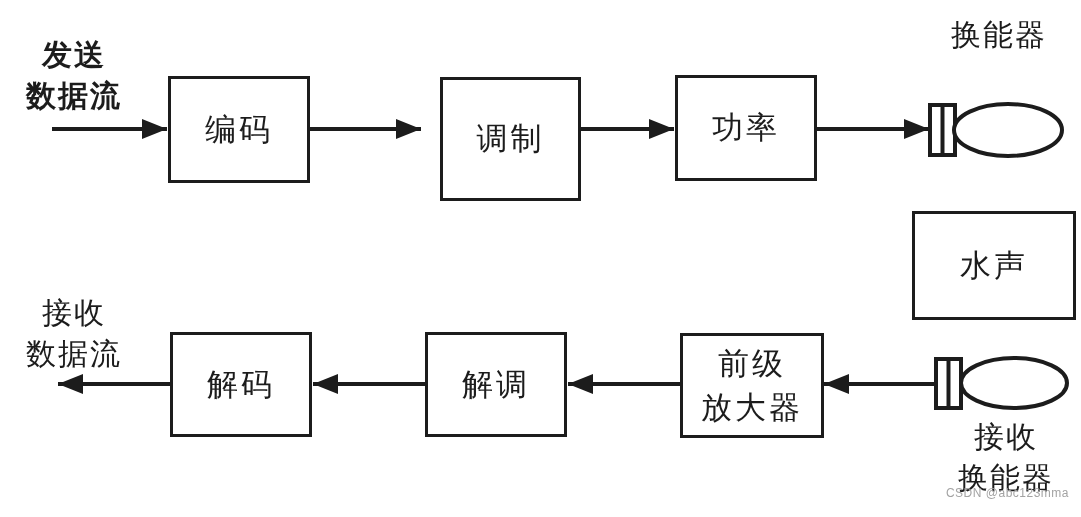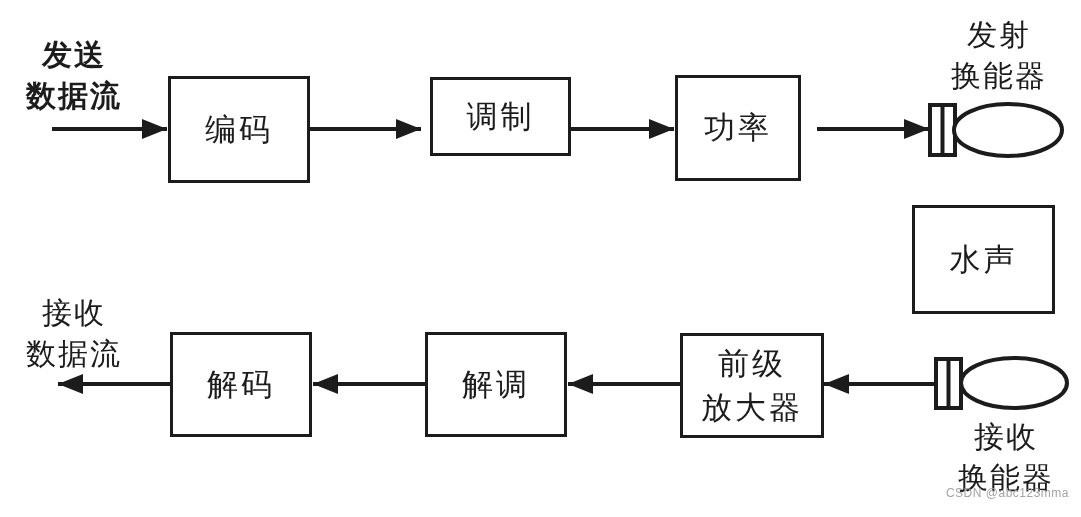--- a/index.html
+++ b/index.html
@@ -101,29 +101,29 @@
       <rect x="936" y="359" width="25" height="49"></rect>
       <line x1="948.5" y1="359" x2="948.5" y2="408"></line>
       <ellipse cx="1014" cy="383" rx="53" ry="25"></ellipse>
     </g>
   </svg>
 
   <div class="box" style="left:168px; top:76px; width:142px; height:107px;">
     <span>编码</span>
   </div>
 
-  <div class="box" style="left:430px; top:77px; width:141px; height:79px;">
+  <div class="box" style="left:440px; top:77px; width:141px; height:124px;">
     <span>调制</span>
   </div>
 
-  <div class="box" style="left:675px; top:75px; width:126px; height:106px;">
+  <div class="box" style="left:675px; top:75px; width:142px; height:106px;">
     <span>功率</span>
   </div>
 
-  <div class="box" style="left:912px; top:205px; width:143px; height:109px;">
+  <div class="box" style="left:912px; top:211px; width:164px; height:109px;">
     <span>水声</span>
   </div>
 
   <div class="box" style="left:170px; top:332px; width:142px; height:105px;">
     <span>解码</span>
   </div>
 
   <div class="box" style="left:425px; top:332px; width:142px; height:105px;">
     <span>解调</span>
   </div>
@@ -137,21 +137,20 @@
     <span>发送</span>
     <span>数据流</span>
   </div>
 
   <div class="flowlabel" style="left:8px; top:292px; width:132px;">
     <span>接收</span>
     <span>数据流</span>
   </div>
 
   <div class="flowlabel" style="left:926px; top:14px; width:146px;">
-    <span>发射</span>
     <span>换能器</span>
   </div>
 
   <div class="flowlabel" style="left:932px; top:416px; width:148px;">
     <span>接收</span>
     <span>换能器</span>
   </div>
 
   <div class="watermark">CSDN @abc123mma</div>
 

